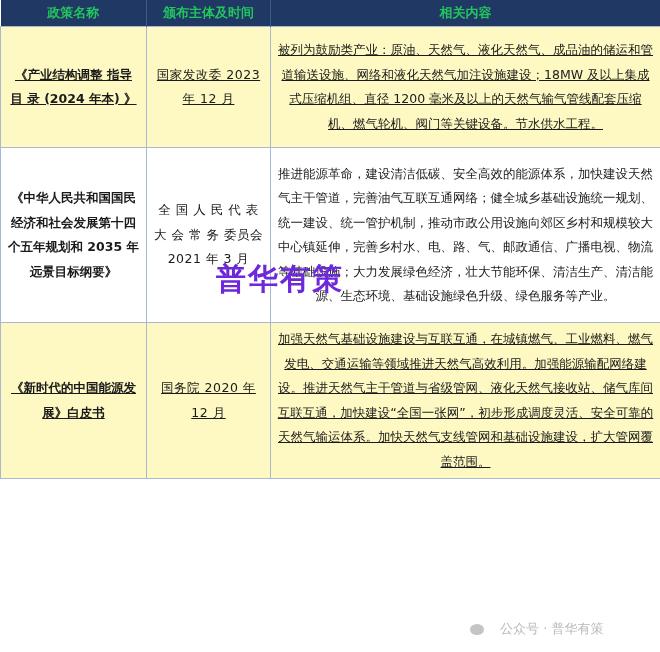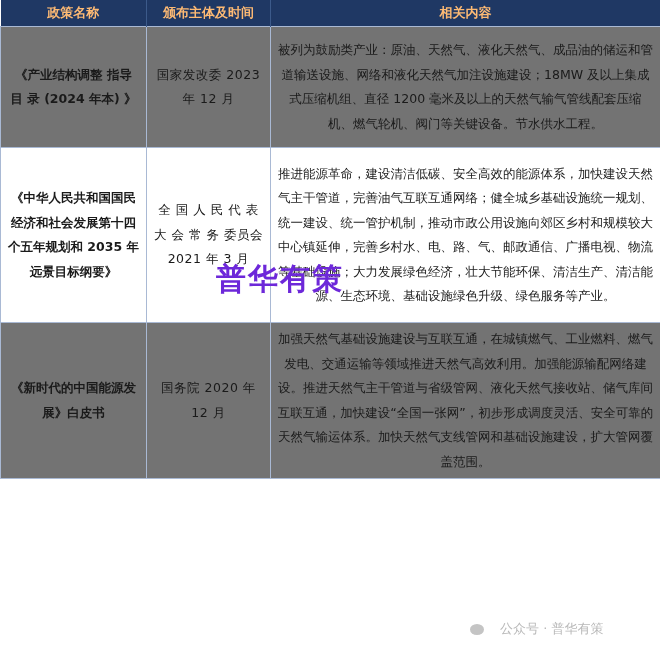--- a/index.html
+++ b/index.html
@@ -1,26 +1,26 @@
 <!DOCTYPE html>
 <html><head>
 <meta charset="utf-8">
 <style>
   html, body { margin: 0; padding: 0; background: #ffffff; }
   body { width: 660px; height: 652px; position: relative; overflow: hidden;
          font-family: "DejaVu Sans", "Liberation Sans", sans-serif; }
   table.policy { position: absolute; left: 0; top: 0; width: 660px;
                  border-collapse: collapse; table-layout: fixed; }
-  table.policy th { background: #1f3864; color: #fdba74; font-weight: bold;
+  table.policy th { background: #1f3864; color: #22c55e; font-weight: bold;
                     font-size: 13px; height: 26px; text-align: center;
                     border-right: 1px solid #3c5a8a; padding: 0; }
   table.policy td { border: 1px solid #a9b9d4; padding: 4px 6px;
                     font-size: 12.5px; line-height: 24.5px; color: #1a1a1a;
                     text-align: center; vertical-align: middle; }
-  table.policy tr.shade td { background: #737373; }
+  table.policy tr.shade td { background: #fef9c3; text-decoration: underline; }
   table.policy tr.plain td { background: #ffffff; }
   td.name { font-weight: bold; }
   td.issuer { letter-spacing: 0.5px; margin-top: 32px; }
   .col1 { width: 146px; } .col2 { width: 124px; } .col3 { width: 390px; }
   .watermark { position: absolute; left: 216px; top: 262px; pointer-events: none; }
   .wm-cn { font-size: 30px; font-weight: bold; color: #6d28d9; letter-spacing: 2px;
            line-height: 34px; font-family: "DejaVu Sans", sans-serif; }
   .wm-en { font-size: 17px; font-weight: bold; color: #1b4f93; opacity: 0.85;
            line-height: 20px; margin-top: 2px; letter-spacing: 0.5px; }
   .footer-wm { position: absolute; left: 470px; top: 620px; font-size: 13px;

